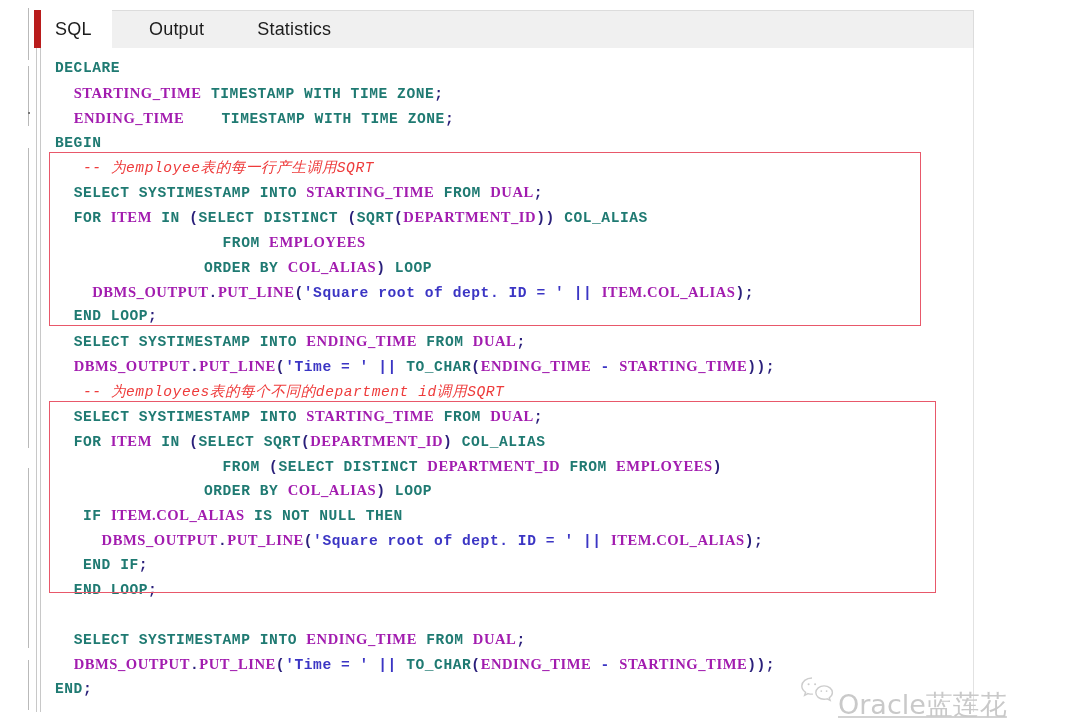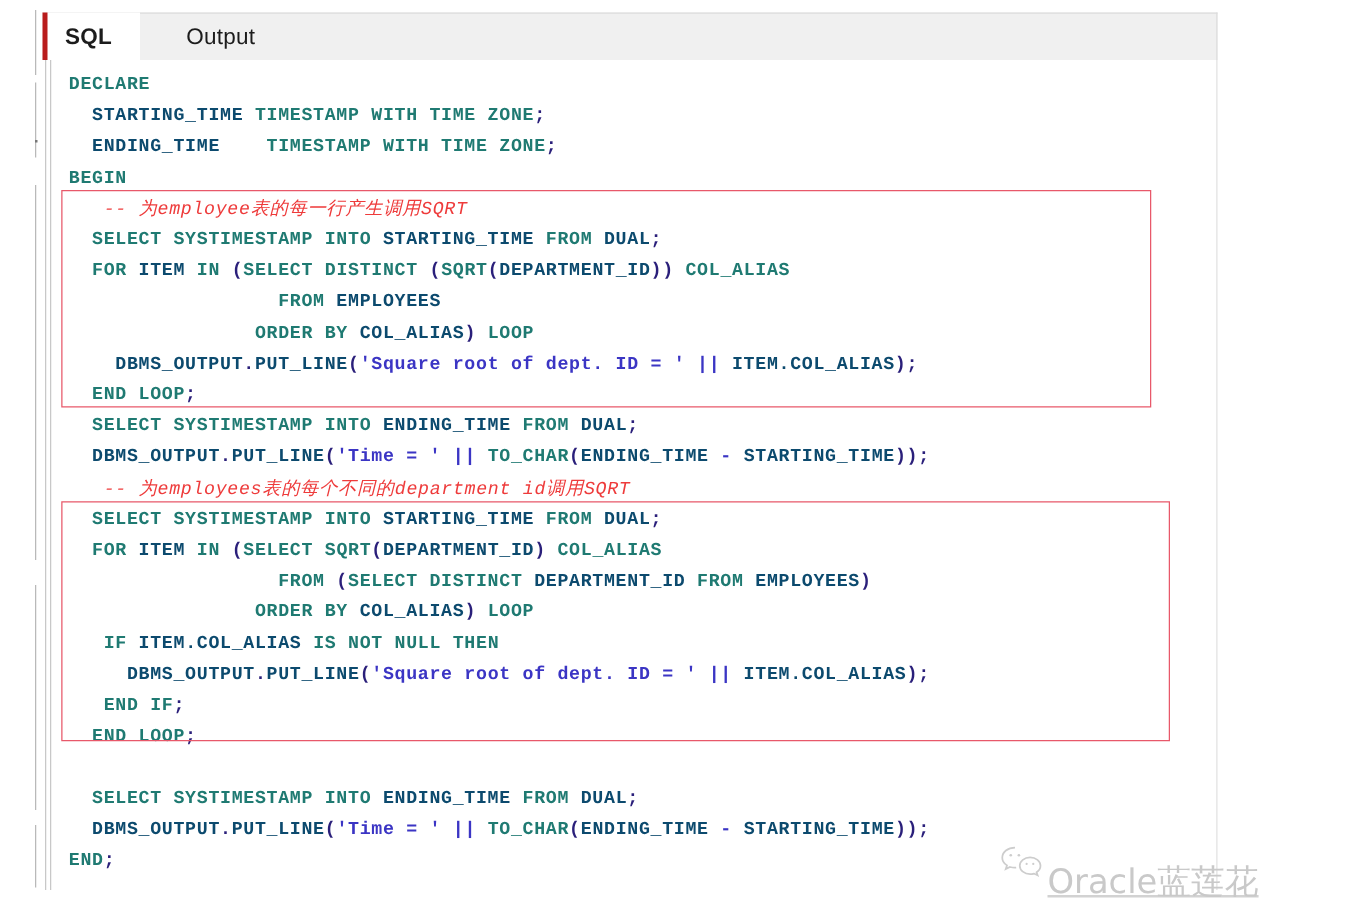--- a/index.html
+++ b/index.html
@@ -61,25 +61,24 @@
     justify-content: center;
     font-size: 18px;
     color: #1c1c1c;
     padding: 0 16px;
     box-sizing: border-box;
     cursor: default;
     letter-spacing: 0.2px;
   }
   .tab.active {
     background: #ffffff;
-    border-left: 4px solid #b91c1c;
+    border-left: 7px solid #b91c1c;
     min-width: 78px;
     justify-content: flex-start;
     padding-left: 14px;
-    font-weight: bold;
   }
   .tab.inactive {
     background: transparent;
     padding-left: 37px;
   }
 
   
   #editor {
     position: absolute;
     left: 34px; top: 48px;
@@ -111,21 +110,21 @@
     font-family: "Liberation Mono", "DejaVu Sans Mono", monospace;
     font-size: 14.6px;
     line-height: 24.85px;
     white-space: pre;
     font-weight: bold;
     letter-spacing: 0.55px;
   }
   .ln { height: 24.85px; }
 
   .kw  { color: #1f7a72; }   
-  .id  { color: #0c4a6e; }   
+  .id  { color: #a21caf; font-family: Liberation Serif, serif; }   
   .str { color: #3b35c4; }   
   .pun { color: #2a1f7a; }
   .cmt {
     color: #ee3b3b;
     font-style: italic;
     font-weight: normal;
   }
   .cmt .cn { font-family: "DejaVu Sans", sans-serif; font-style: italic; }
 
   
@@ -166,20 +165,23 @@
   <div class="gutter-dot"></div>
 </div>
 
 <div id="tabstrip"></div>
 <div id="tabs">
   <div class="tab active">
     <span>SQL</span>
   </div>
   <div class="tab inactive">
     <span>Output</span>
+  </div>
+  <div class="tab inactive">
+    <span>Statistics</span>
   </div>
 </div>
 
 <div id="editor"></div>
 <div id="editor-rails">
   <div class="rail r1"></div>
   <div class="rail r2"></div>
 </div>
 
 <div id="code"><div class="ln"><span class="kw">DECLARE</span></div><div class="ln"><span class="pun">  </span><span class="id">STARTING_TIME</span><span class="pun"> </span><span class="kw">TIMESTAMP WITH TIME ZONE</span><span class="pun">;</span></div><div class="ln"><span class="pun">  </span><span class="id">ENDING_TIME</span><span class="pun">    </span><span class="kw">TIMESTAMP WITH TIME ZONE</span><span class="pun">;</span></div><div class="ln"><span class="kw">BEGIN</span></div><div class="ln"><span class="pun">   </span><span class="cmt">-- <span class="cn">为</span>employee<span class="cn">表的每一行产生调用</span>SQRT</span></div><div class="ln"><span class="pun">  </span><span class="kw">SELECT SYSTIMESTAMP INTO </span><span class="id">STARTING_TIME</span><span class="pun"> </span><span class="kw">FROM</span><span class="pun"> </span><span class="id">DUAL</span><span class="pun">;</span></div><div class="ln"><span class="pun">  </span><span class="kw">FOR </span><span class="id">ITEM</span><span class="pun"> </span><span class="kw">IN</span><span class="pun"> (</span><span class="kw">SELECT DISTINCT</span><span class="pun"> (</span><span class="kw">SQRT</span><span class="pun">(</span><span class="id">DEPARTMENT_ID</span><span class="pun">)) </span><span class="kw">COL_ALIAS</span></div><div class="ln"><span class="pun">                  </span><span class="kw">FROM </span><span class="id">EMPLOYEES</span></div><div class="ln"><span class="pun">                </span><span class="kw">ORDER BY </span><span class="id">COL_ALIAS</span><span class="pun">) </span><span class="kw">LOOP</span></div><div class="ln"><span class="pun">    </span><span class="id">DBMS_OUTPUT</span><span class="pun">.</span><span class="id">PUT_LINE</span><span class="pun">(</span><span class="str">'Square root of dept. ID = '</span><span class="str"> || </span><span class="id">ITEM.COL_ALIAS</span><span class="pun">);</span></div><div class="ln"><span class="pun">  </span><span class="kw">END LOOP</span><span class="pun">;</span></div><div class="ln"><span class="pun">  </span><span class="kw">SELECT SYSTIMESTAMP INTO </span><span class="id">ENDING_TIME</span><span class="pun"> </span><span class="kw">FROM</span><span class="pun"> </span><span class="id">DUAL</span><span class="pun">;</span></div><div class="ln"><span class="pun">  </span><span class="id">DBMS_OUTPUT</span><span class="pun">.</span><span class="id">PUT_LINE</span><span class="pun">(</span><span class="str">'Time = '</span><span class="str"> || </span><span class="kw">TO_CHAR</span><span class="pun">(</span><span class="id">ENDING_TIME</span><span class="str"> - </span><span class="id">STARTING_TIME</span><span class="pun">));</span></div><div class="ln"><span class="pun">   </span><span class="cmt">-- <span class="cn">为</span>employees<span class="cn">表的每个不同的</span>department id<span class="cn">调用</span>SQRT</span></div><div class="ln"><span class="pun">  </span><span class="kw">SELECT SYSTIMESTAMP INTO </span><span class="id">STARTING_TIME</span><span class="pun"> </span><span class="kw">FROM</span><span class="pun"> </span><span class="id">DUAL</span><span class="pun">;</span></div><div class="ln"><span class="pun">  </span><span class="kw">FOR </span><span class="id">ITEM</span><span class="pun"> </span><span class="kw">IN</span><span class="pun"> (</span><span class="kw">SELECT </span><span class="kw">SQRT</span><span class="pun">(</span><span class="id">DEPARTMENT_ID</span><span class="pun">) </span><span class="kw">COL_ALIAS</span></div><div class="ln"><span class="pun">                  </span><span class="kw">FROM </span><span class="pun">(</span><span class="kw">SELECT DISTINCT </span><span class="id">DEPARTMENT_ID</span><span class="pun"> </span><span class="kw">FROM </span><span class="id">EMPLOYEES</span><span class="pun">)</span></div><div class="ln"><span class="pun">                </span><span class="kw">ORDER BY </span><span class="id">COL_ALIAS</span><span class="pun">) </span><span class="kw">LOOP</span></div><div class="ln"><span class="pun">   </span><span class="kw">IF </span><span class="id">ITEM.COL_ALIAS</span><span class="pun"> </span><span class="kw">IS NOT NULL THEN</span></div><div class="ln"><span class="pun">     </span><span class="id">DBMS_OUTPUT</span><span class="pun">.</span><span class="id">PUT_LINE</span><span class="pun">(</span><span class="str">'Square root of dept. ID = '</span><span class="str"> || </span><span class="id">ITEM.COL_ALIAS</span><span class="pun">);</span></div><div class="ln"><span class="pun">   </span><span class="kw">END IF</span><span class="pun">;</span></div><div class="ln"><span class="pun">  </span><span class="kw">END LOOP</span><span class="pun">;</span></div><div class="ln">&nbsp;</div><div class="ln"><span class="pun">  </span><span class="kw">SELECT SYSTIMESTAMP INTO </span><span class="id">ENDING_TIME</span><span class="pun"> </span><span class="kw">FROM</span><span class="pun"> </span><span class="id">DUAL</span><span class="pun">;</span></div><div class="ln"><span class="pun">  </span><span class="id">DBMS_OUTPUT</span><span class="pun">.</span><span class="id">PUT_LINE</span><span class="pun">(</span><span class="str">'Time = '</span><span class="str"> || </span><span class="kw">TO_CHAR</span><span class="pun">(</span><span class="id">ENDING_TIME</span><span class="str"> - </span><span class="id">STARTING_TIME</span><span class="pun">));</span></div><div class="ln"><span class="kw">END</span><span class="pun">;</span></div></div>

